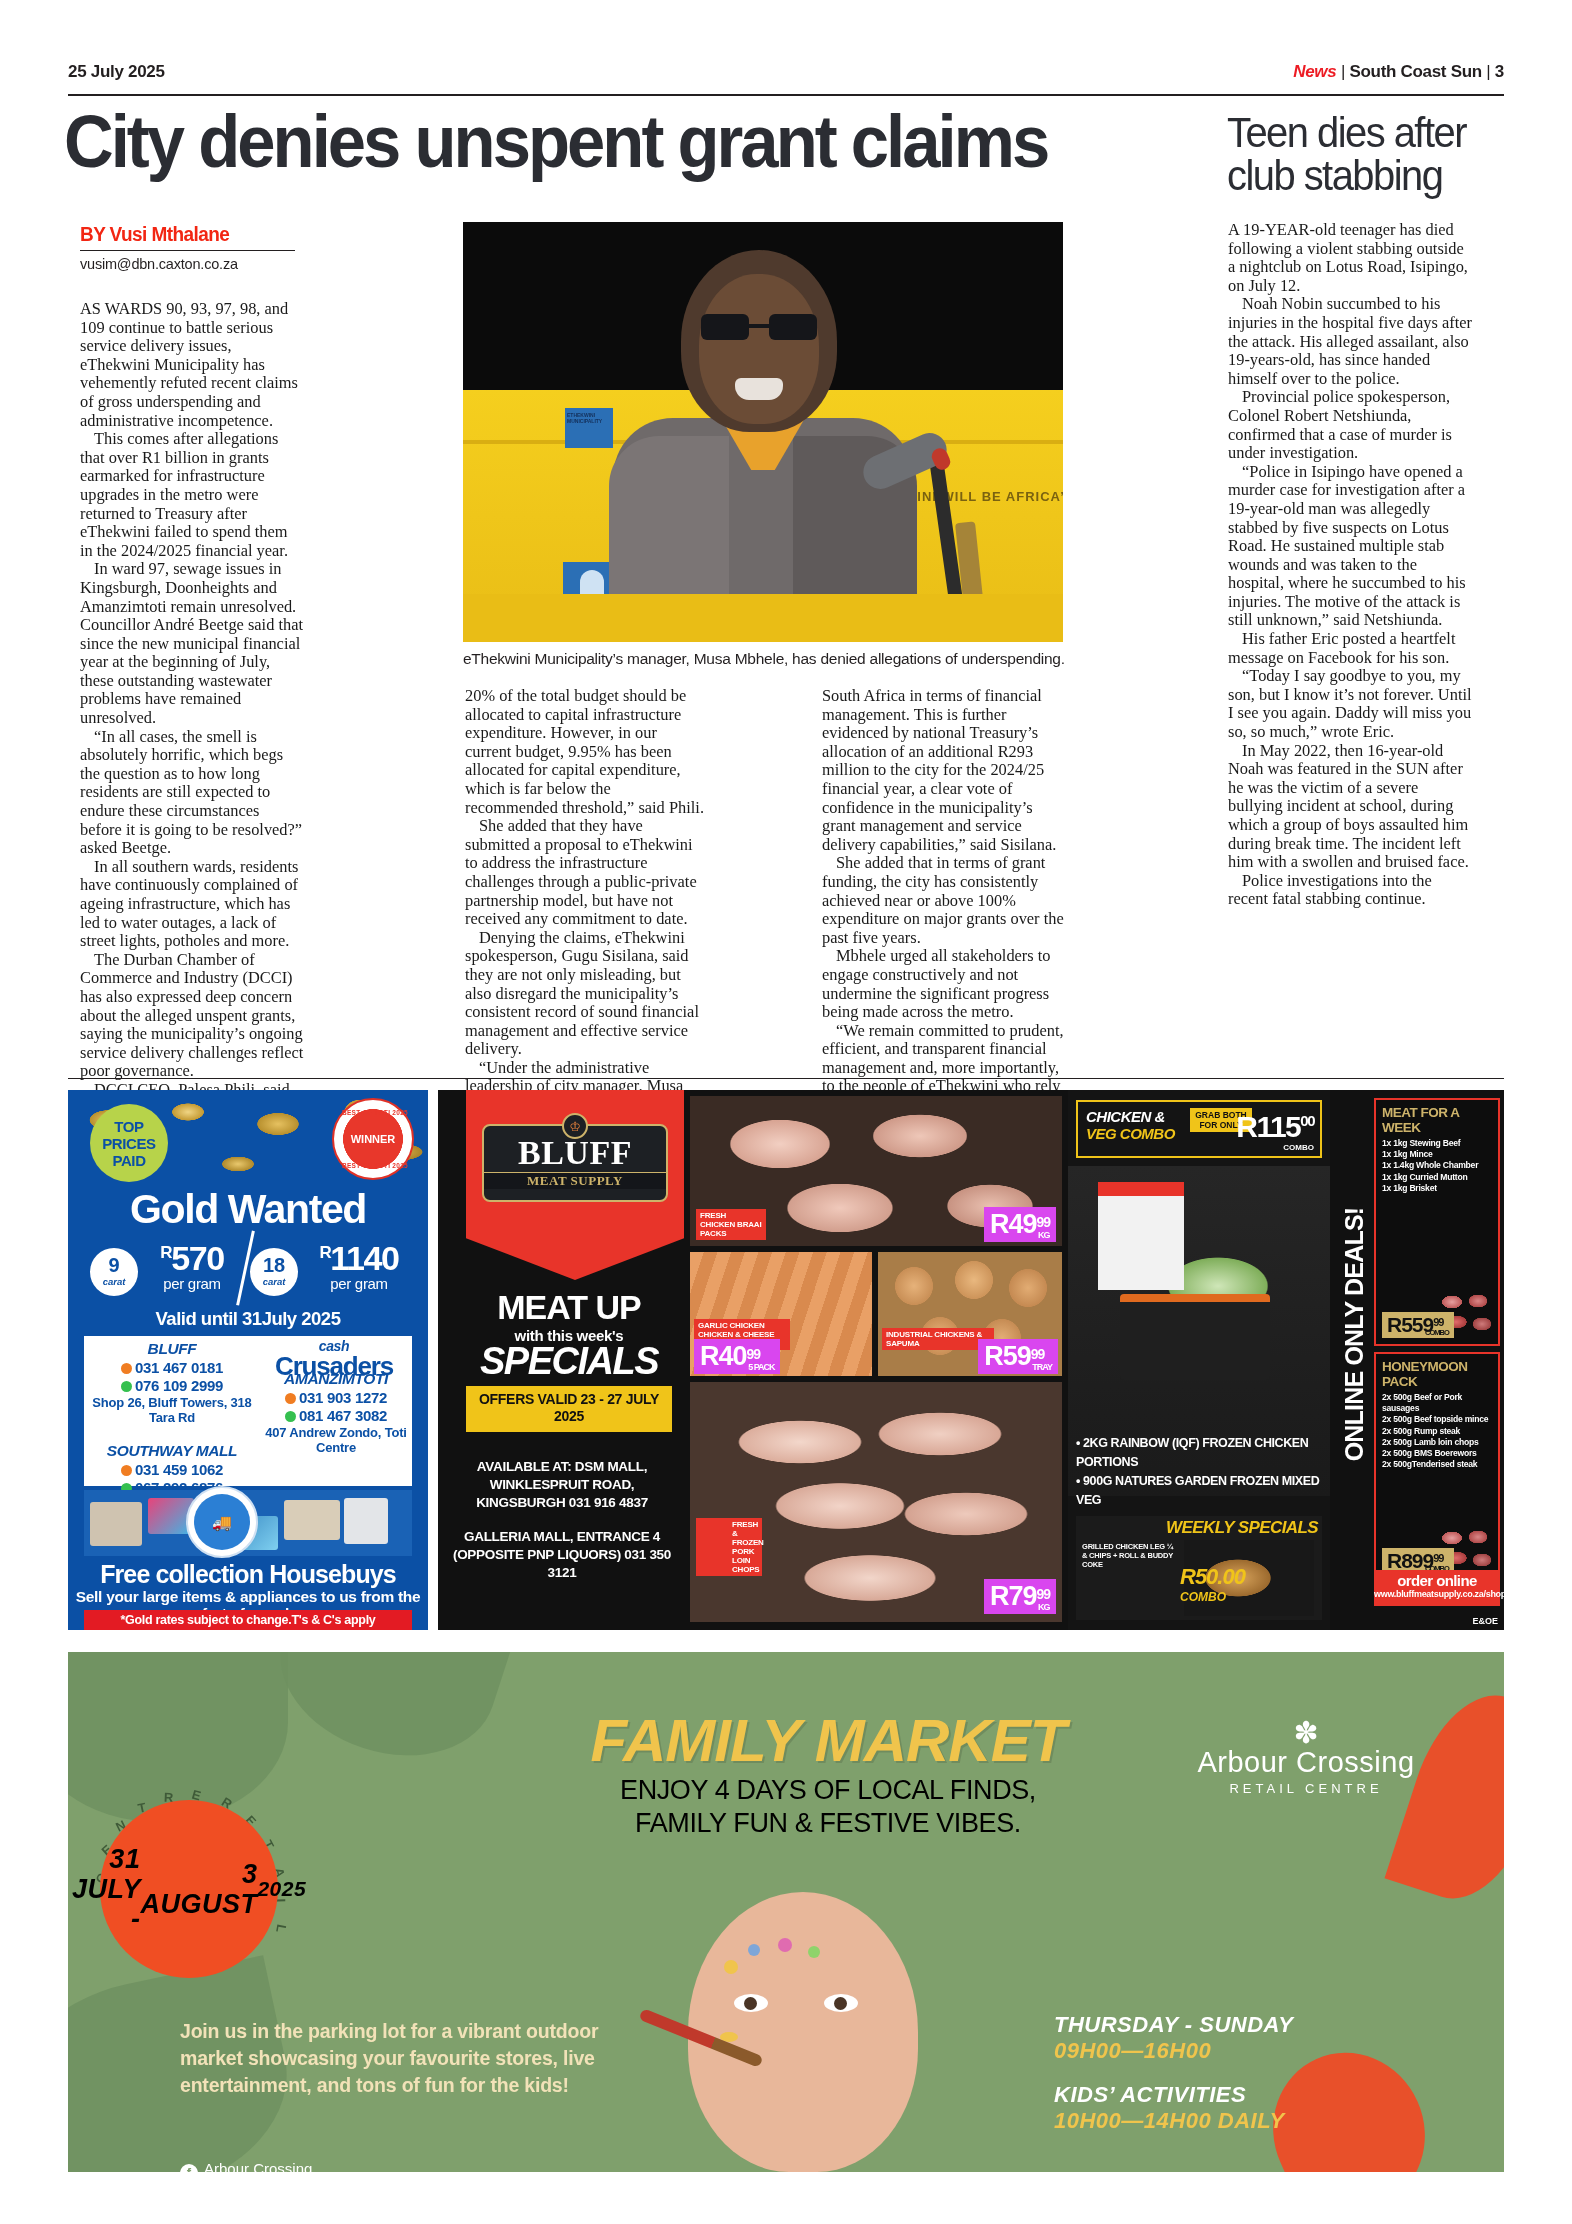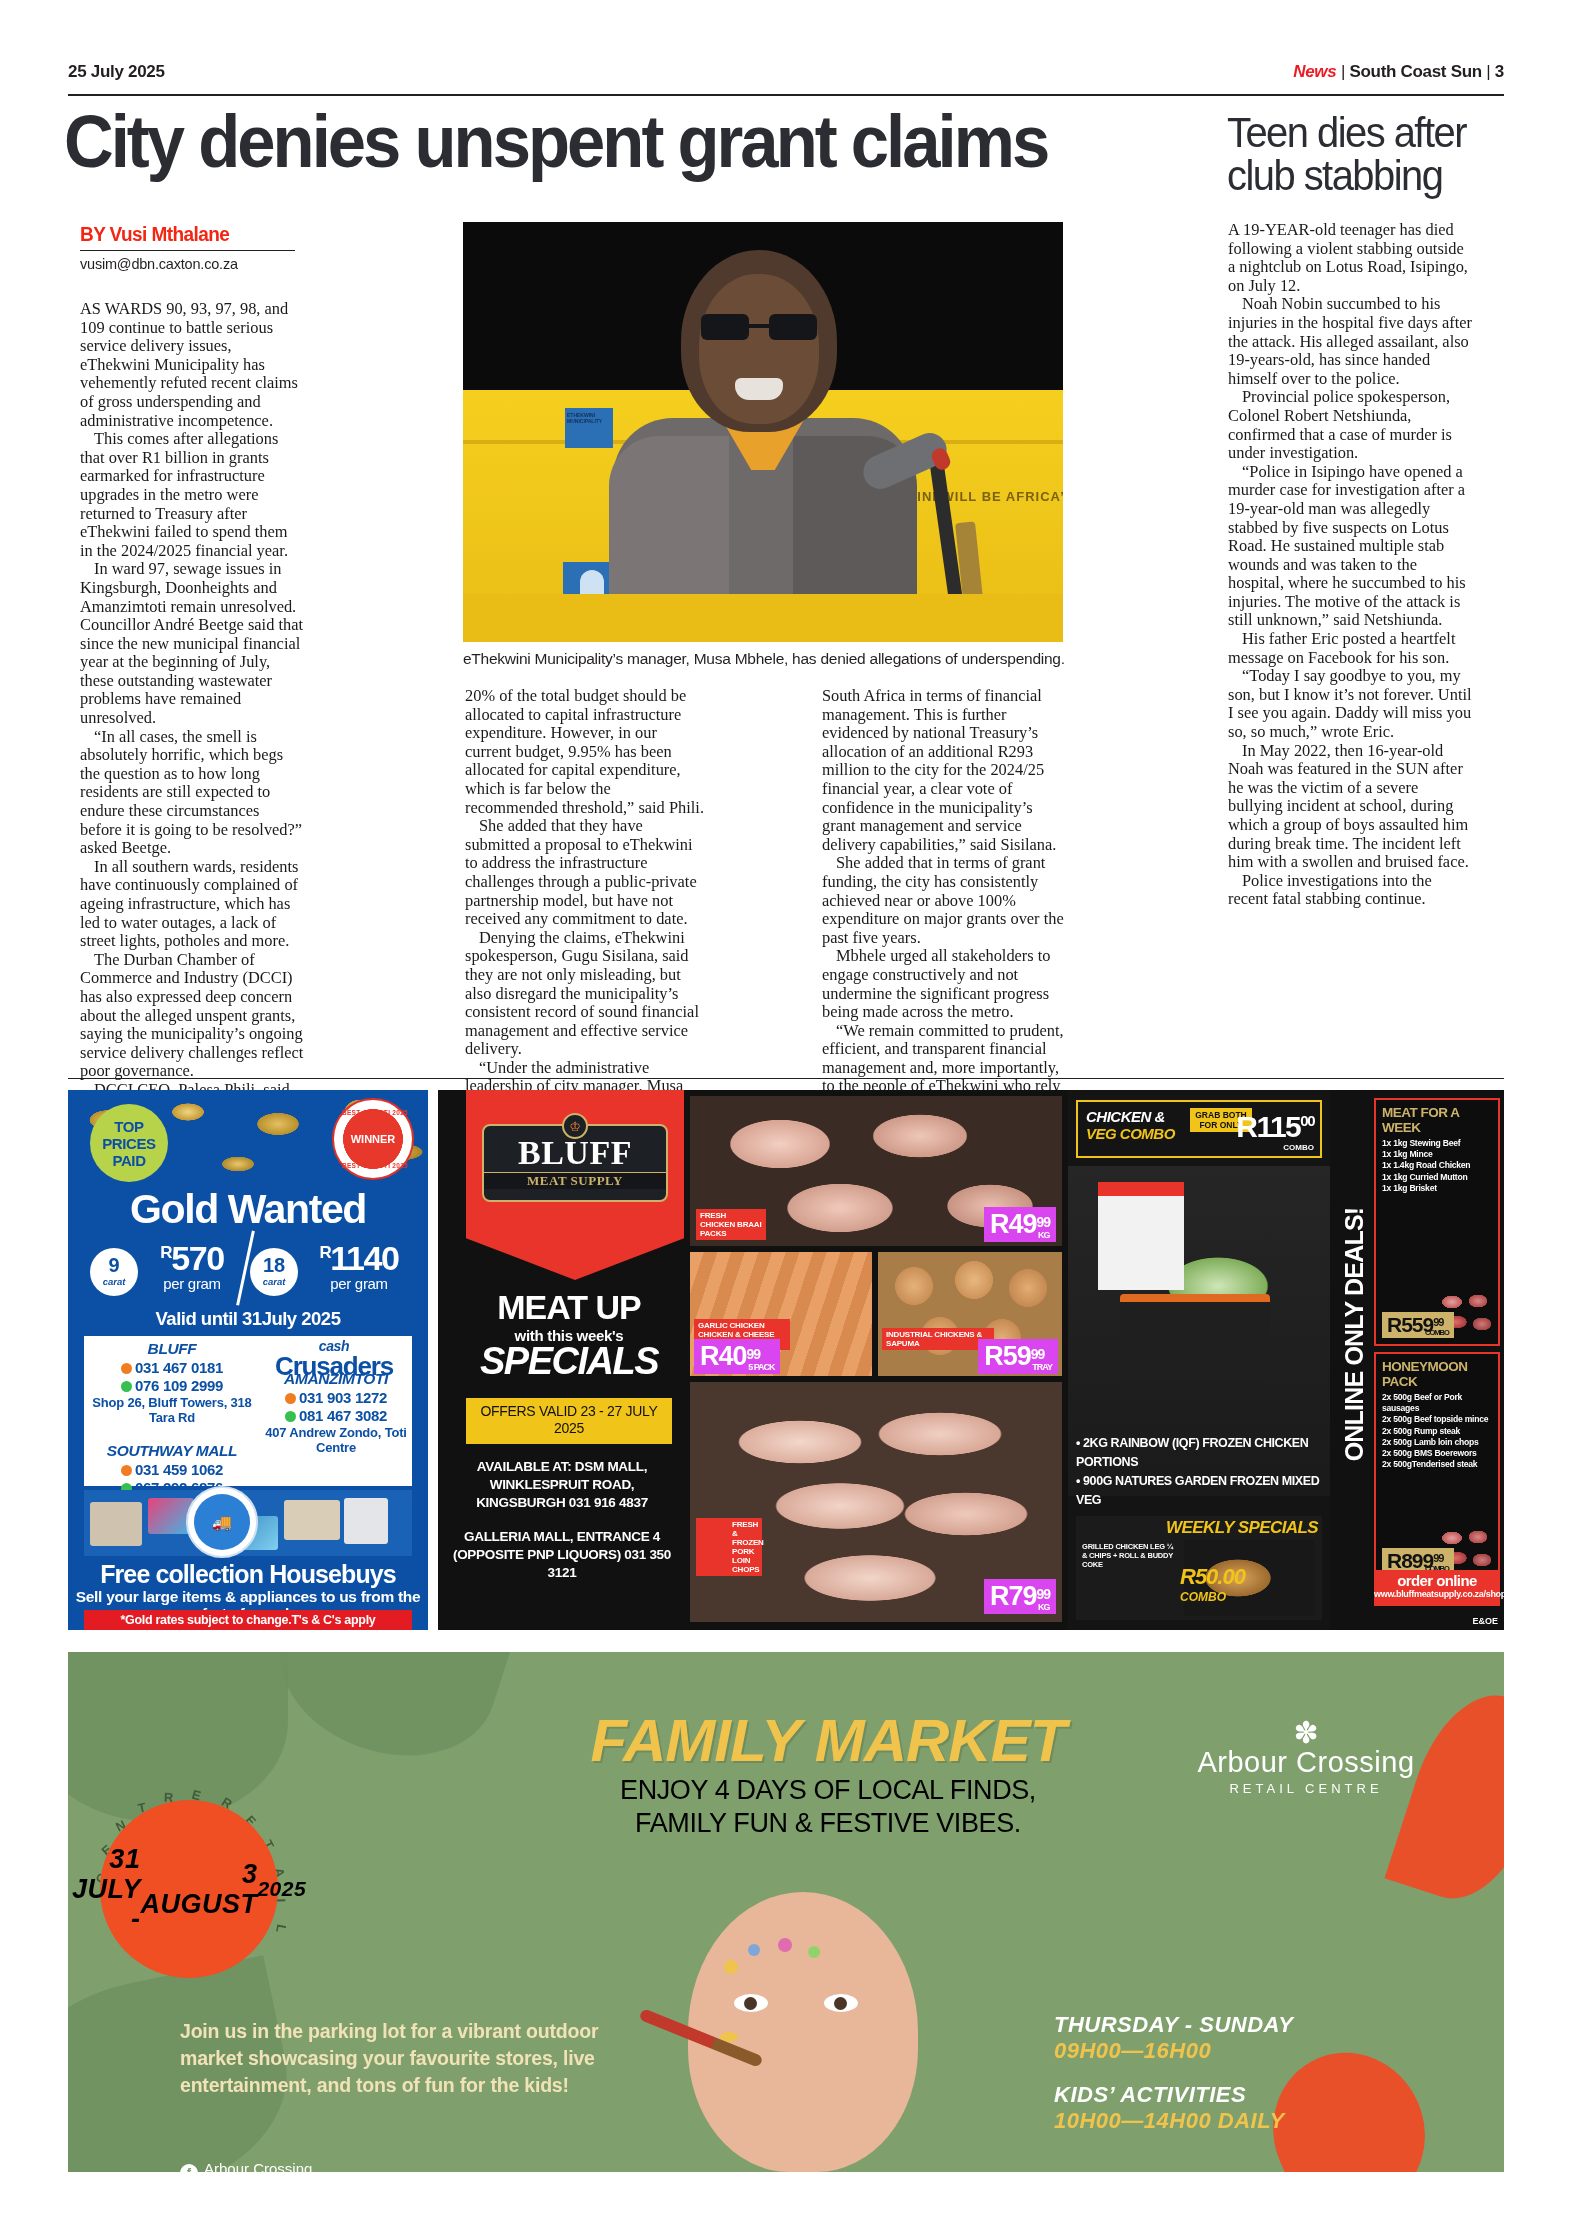--- a/index.html
+++ b/index.html
@@ -220,22 +220,22 @@
      color:#e8823c; font-size:13px; line-height:23px;}
   .bm-logo .bluff { font-size:34px; font-weight:800; letter-spacing:0.5px; margin-top:8px;
      font-family:"Liberation Serif", serif; }
   .bm-logo .ms { font-size:13px; font-weight:800; color:#cdb36a; background:#14161a;
      border-top:1px solid #cdb36a; letter-spacing:0.5px; font-family:"Liberation Serif", serif;}
   .bm-meatup { position:absolute; left:16px; top:198px; width:230px; text-align:center;}
   .bm-meatup .l1 { font-size:34px; font-weight:800; letter-spacing:-1px; }
   .bm-meatup .l2 { font-size:15px; font-weight:700; letter-spacing:-0.3px;}
   .bm-meatup .l3 { font-size:38px; font-weight:800; font-style:italic; color:#fff;
      letter-spacing:-1.5px; margin-top:-4px;}
-  .bm-offers { position:absolute; left:28px; top:308px; width:206px; height:46px;
-     background:#f0c419; color:#111; text-align:center; font-weight:400; font-size:14px;
+  .bm-offers { position:absolute; left:28px; top:296px; width:206px; height:46px;
+     background:#f0c419; color:#111; text-align:center; font-weight:700; font-size:14px;
      line-height:17px; padding-top:5px; letter-spacing:-0.3px;}
   .bm-avail { position:absolute; left:10px; top:368px; width:228px; text-align:center;
      font-size:13.5px; font-weight:800; line-height:18px; letter-spacing:-0.3px;}
 
   .bm-grid { position:absolute; left:246px; top:0; width:380px; height:540px; }
   .tile { position:absolute; overflow:hidden; }
   .tile .ph { position:absolute; inset:0; }
   .pricetag { position:absolute; background:#d946ef; color:#fff; font-weight:800;
      padding:2px 6px; letter-spacing:-1px; }
   .pricetag .r { font-size:27px; }
@@ -603,21 +603,21 @@
       <div class="online-bar">
         <span>ONLINE ONLY DEALS!</span>
       </div>
 
       <div class="bm-right">
         <div class="pack" style="top:8px;height:248px;">
           <div class="ttl">MEAT FOR A WEEK</div>
           <ul>
             <li>1x 1kg Stewing Beef</li>
             <li>1x 1kg Mince</li>
-            <li>1x 1.4kg Road Chicken</li>
+            <li>1x 1.4kg Whole Chamber</li>
             <li>1x 1kg Curried Mutton</li>
             <li>1x 1kg Brisket</li>
           </ul>
           <div class="pic"></div>
           <div class="tag">
             <span class="r">R<span>559</span></span><span class="c">99</span><span class="u">COMBO</span>
           </div>
         </div>
         <div class="pack" style="top:262px;height:230px;">
           <div class="ttl">HONEYMOON PACK</div>

